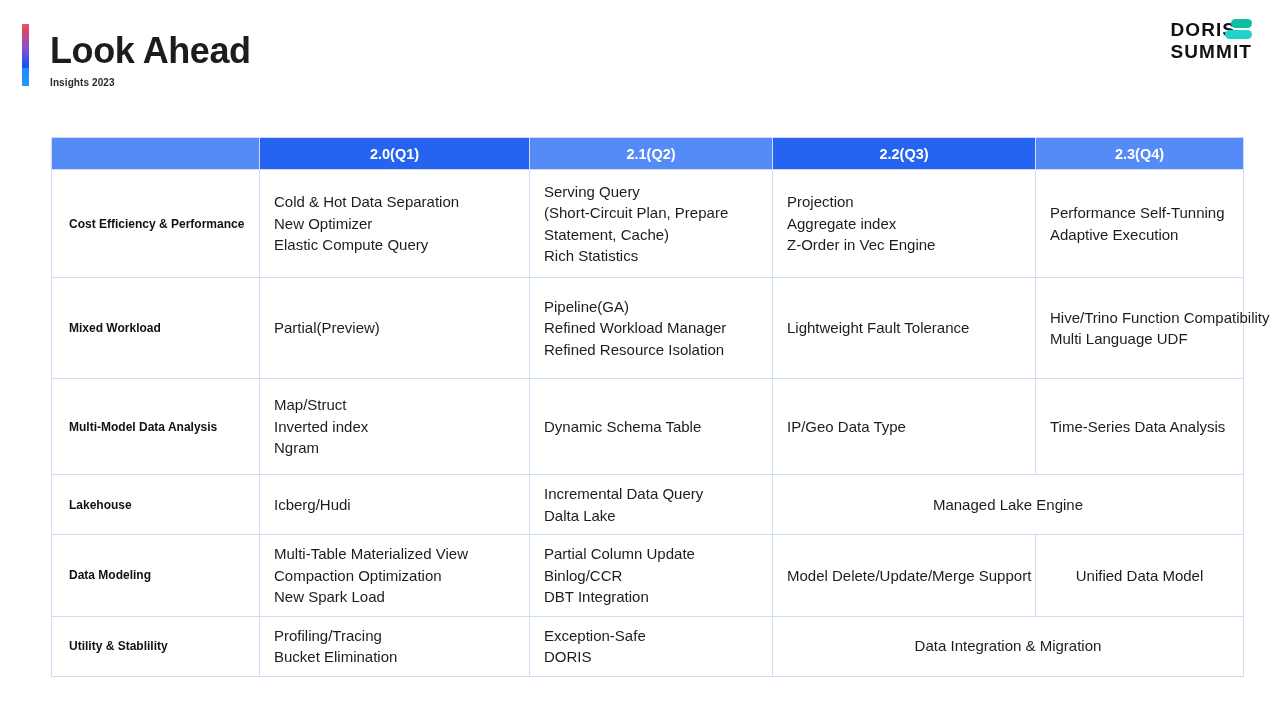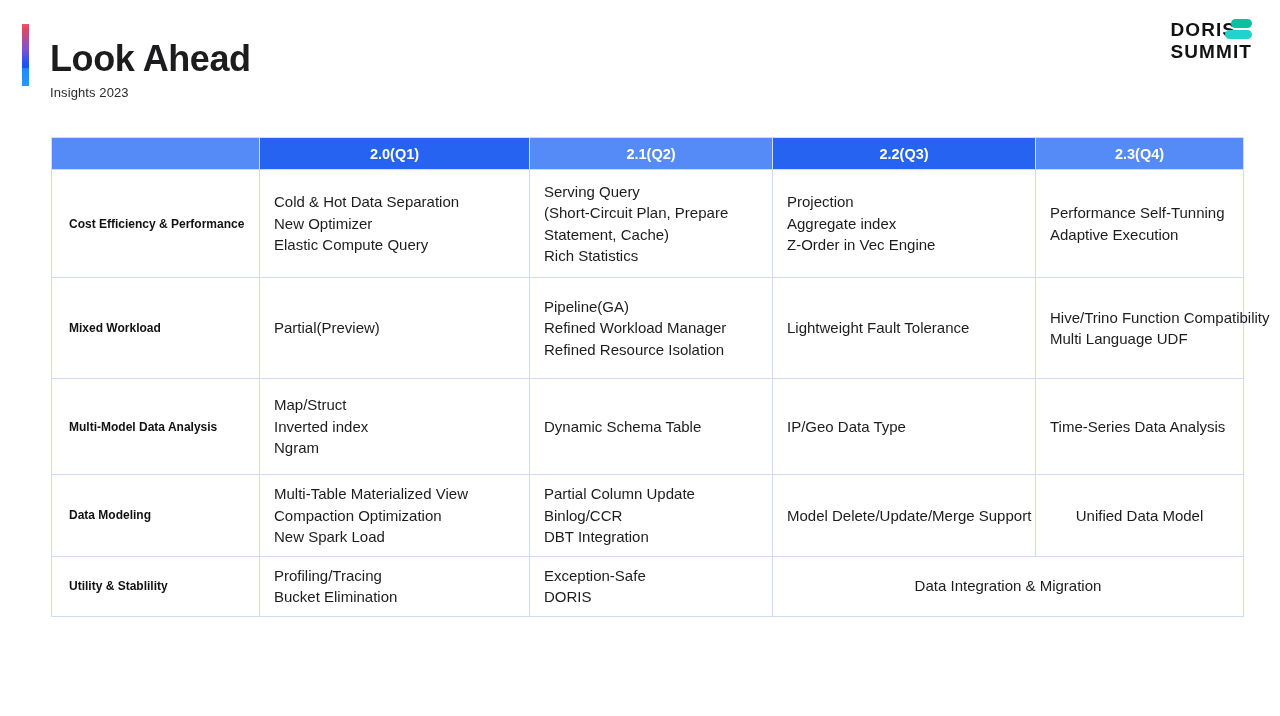--- a/index.html
+++ b/index.html
@@ -39,34 +39,34 @@
         #7b52d8 42%,
         #2455f0 62%,
         #1f4ff0 70%,
         #1f8bff 72%,
         #2a95ff 100%);
   }
 
   .title-block {
     position: absolute;
     left: 50px;
-    top: 36px;
+    top: 28px;
   }
 
   .deck-title {
     font-size: 36px;
     font-weight: 700;
     color: #1c1c1e;
     letter-spacing: -0.4px;
     line-height: 46px;
   }
 
   .deck-subtitle {
-    font-size: 13px;
-    font-weight: 400;
+    font-size: 10px;
+    font-weight: 700;
     color: #2b2b2e;
     margin-top: 3px;
     letter-spacing: 0.1px;
   }
 
   
   .logo {
     position: absolute;
     right: 28px;
     top: 20px;
@@ -306,20 +306,39 @@
                 <span>IP/Geo Data Type</span>
               </div>
             </td>
           <td>
               <div class="cell-lines">
                 <span>Time-Series Data Analysis</span>
               </div>
             </td>
         </tr>
 
+        <tr style="height:56px">
+          <td class="rowhead">Lakehouse</td>
+          <td>
+              <div class="cell-lines">
+                <span>Icberg/Hudi</span>
+              </div>
+            </td>
+          <td>
+              <div class="cell-lines">
+                <span>Incremental Data Query</span>
+                <span>Dalta Lake</span>
+              </div>
+            </td>
+          <td class="centered" colspan="2">
+              <div class="cell-lines">
+                <span>Managed Lake Engine</span>
+              </div>
+            </td>
+        </tr>
 
         <tr style="height:73px">
           <td class="rowhead">Data Modeling</td>
           <td>
               <div class="cell-lines">
                 <span>Multi-Table Materialized View</span>
                 <span>Compaction Optimization</span>
                 <span>New Spark Load</span>
               </div>
             </td>

